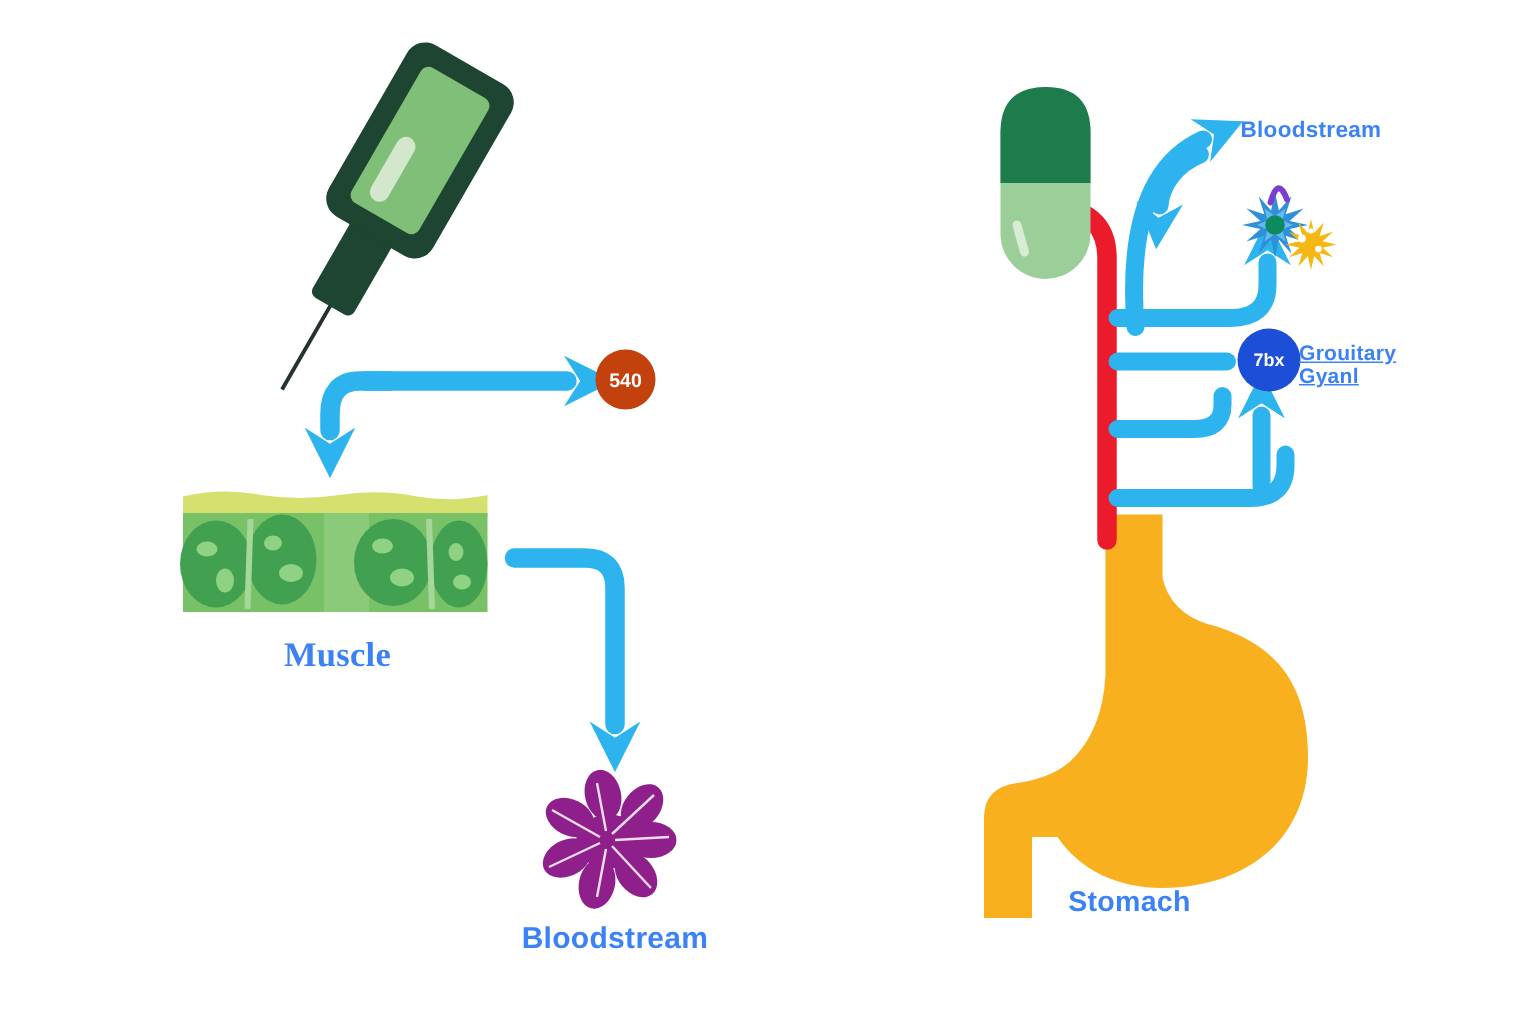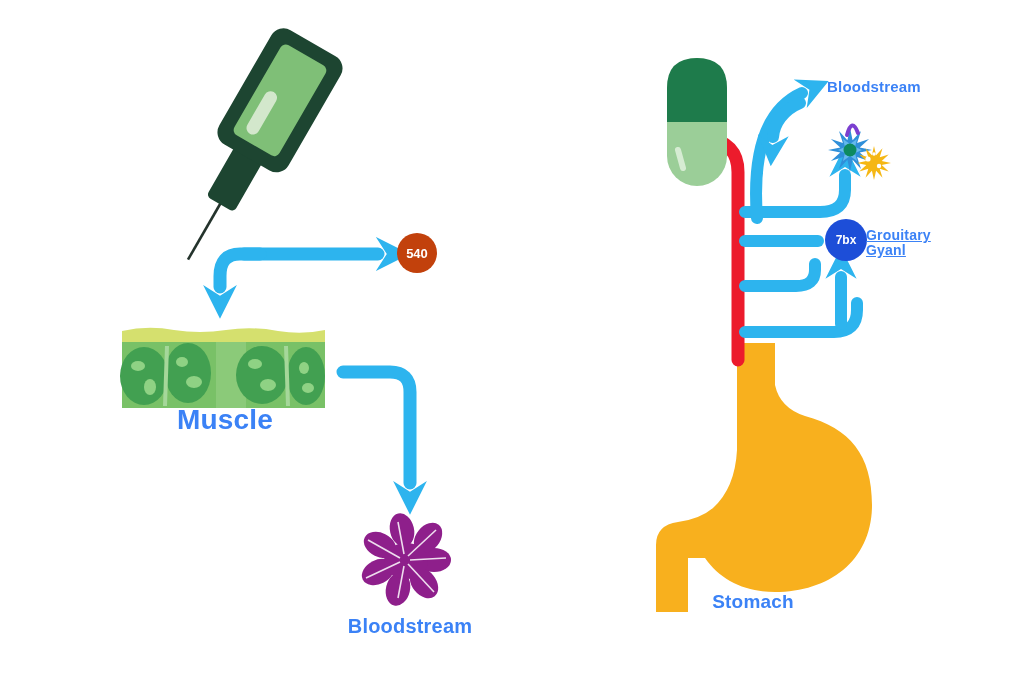--- a/index.html
+++ b/index.html
@@ -5,21 +5,21 @@
   html,body{margin:0;padding:0;background:#fff;}
   #stage{position:relative;width:1024px;height:683px;background:#ffffff;overflow:hidden;
          font-family:"Liberation Sans","DejaVu Sans",sans-serif;}
   #art{position:absolute;left:0;top:0;}
   .lbl{position:absolute;color:#3b82f6;font-weight:bold;letter-spacing:.2px;}
   .lbl.center{text-align:center;}
   .badge{position:absolute;border-radius:50%;display:flex;align-items:center;justify-content:center;
          color:#fff;font-weight:bold;}
   #badge-dose{left:397px;top:233px;width:40px;height:40px;background:#c2410c;font-size:13px;}
   #badge-gland{left:825px;top:219px;width:42px;height:42px;background:#1d4ed8;font-size:12px;}
-  #lbl-muscle{left:145px;top:404px;width:160px;font-size:28px;}
+  #lbl-muscle{left:145px;top:424px;width:160px;font-size:23px;font-family:Liberation Serif, serif;}
   #lbl-bloodstream-left{left:330px;top:615px;width:160px;font-size:20px;}
   #lbl-bloodstream-right{left:827px;top:78px;font-size:15px;}
   #lbl-gland{left:866px;top:228px;font-size:14px;line-height:15px;text-decoration:underline;}
   #lbl-digestive{left:785px;top:345px;width:120px;font-size:17px;line-height:21px;}
   #lbl-stomach{left:683px;top:591px;width:140px;font-size:19px;}
 </style>
 </head>
 <body>
 
 <div id="stage">

